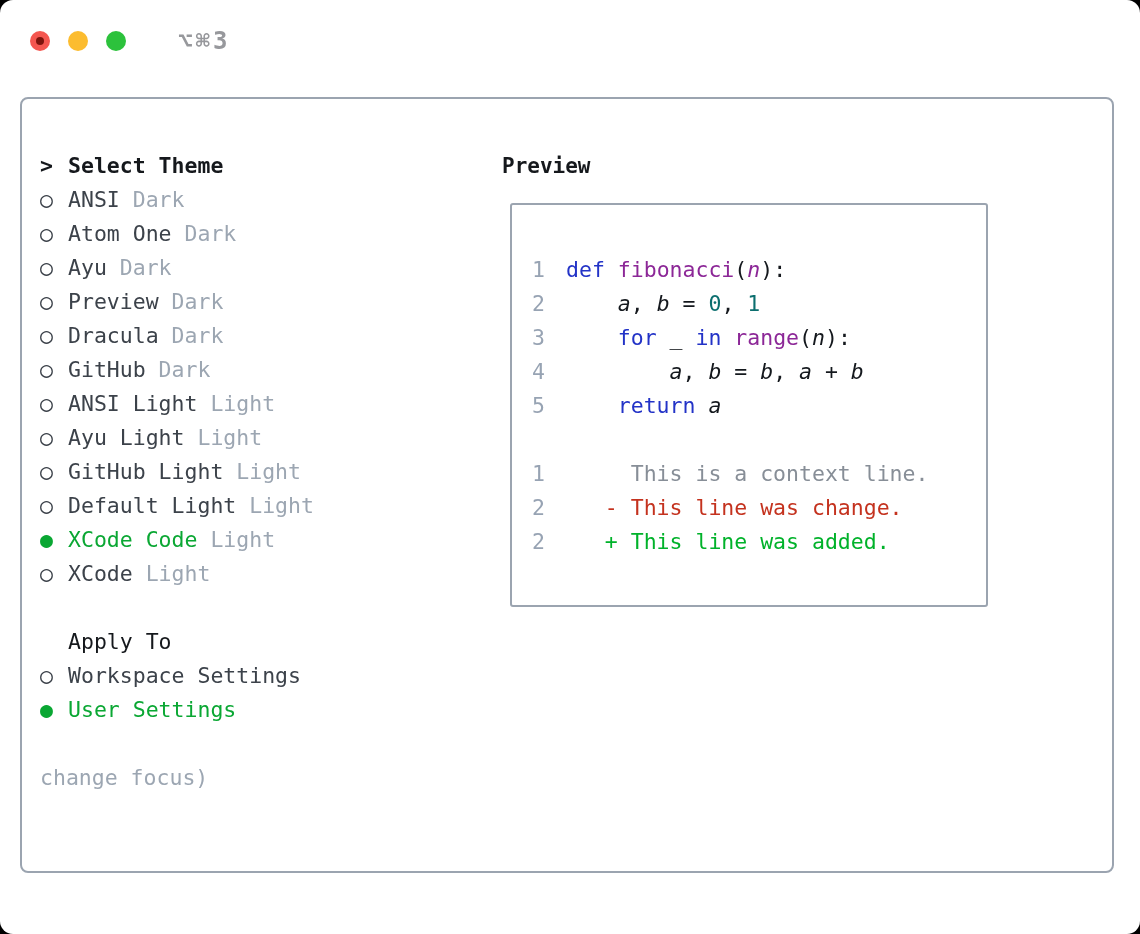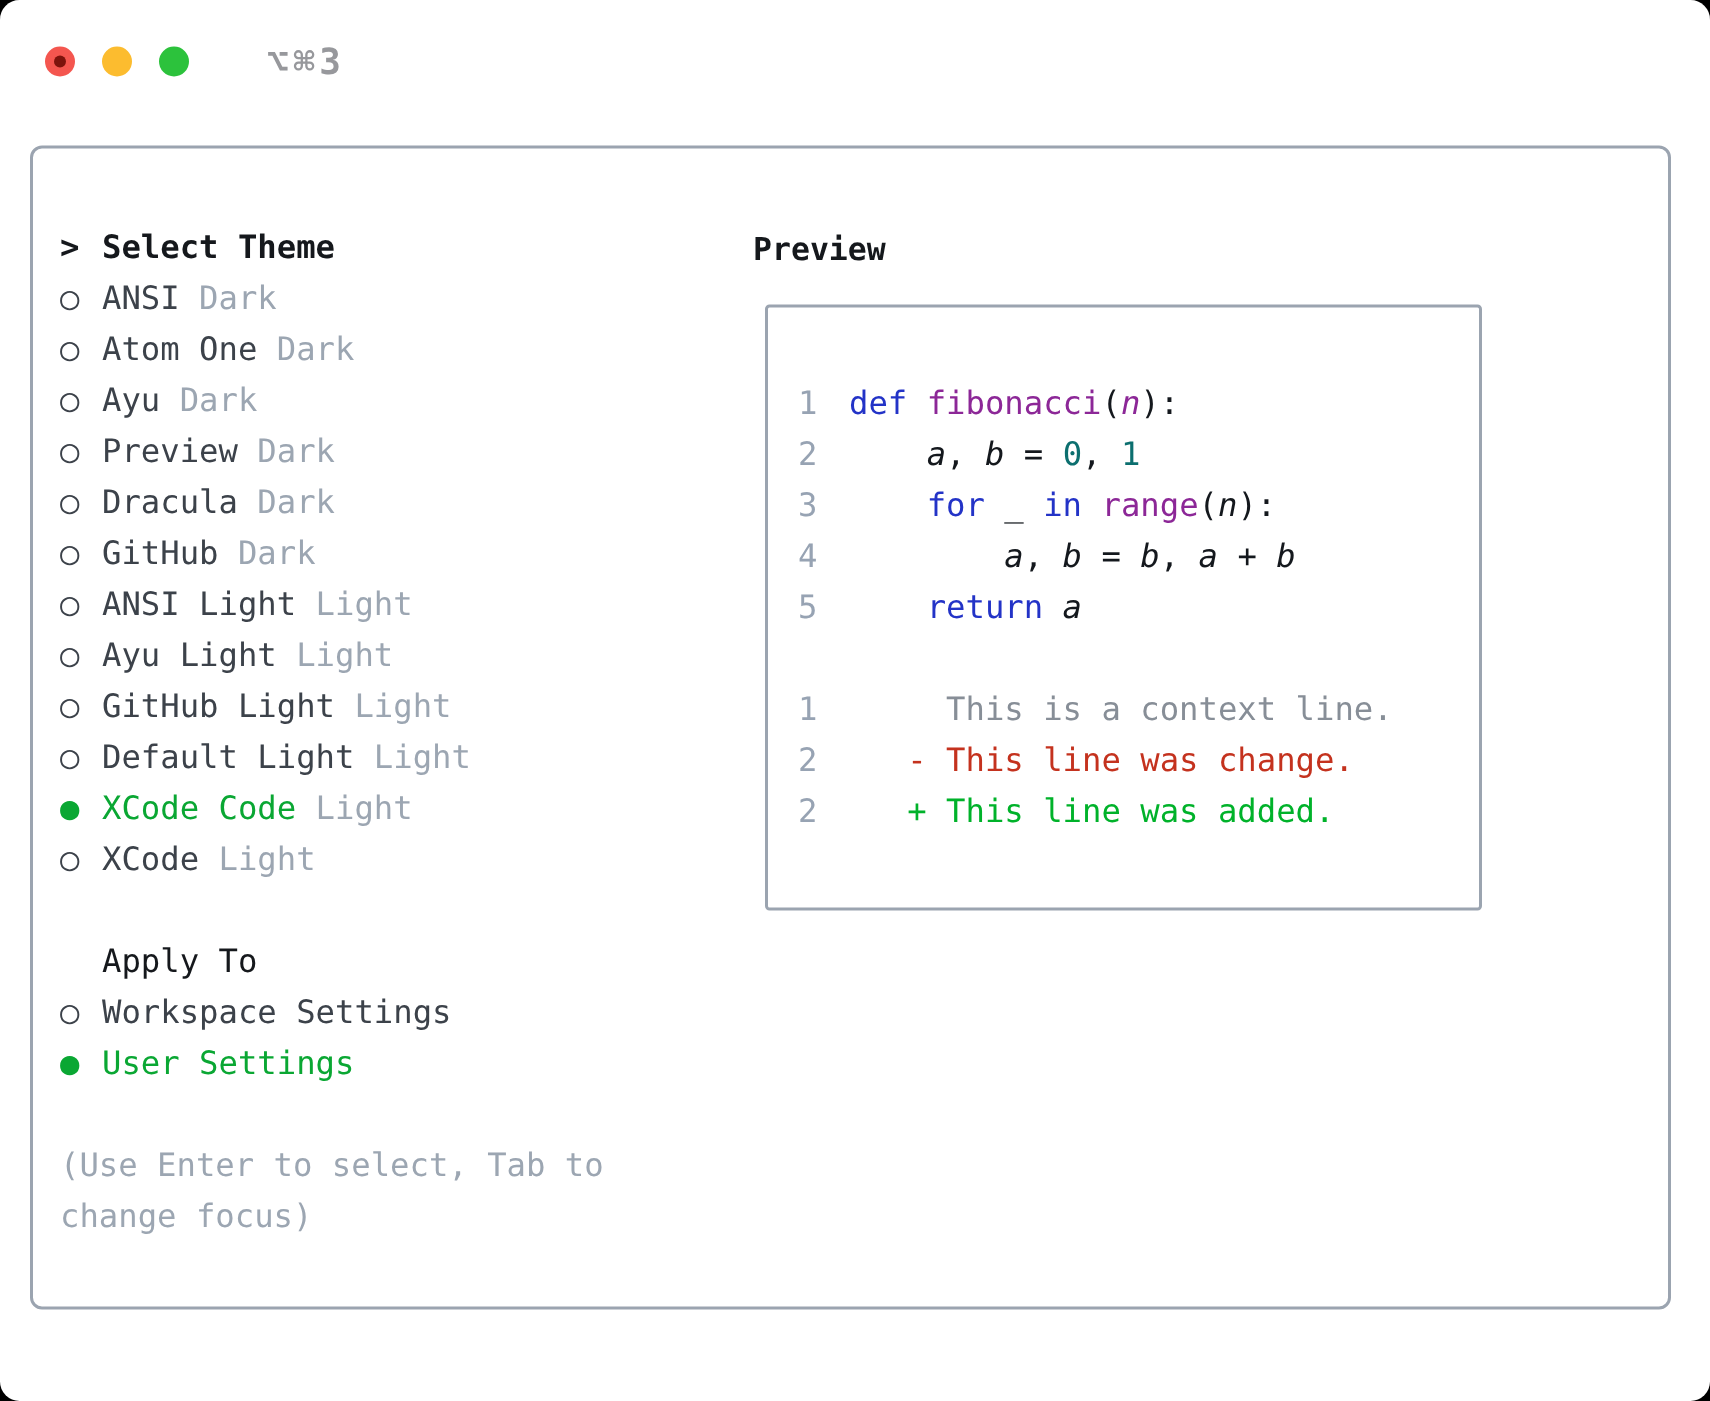--- a/index.html
+++ b/index.html
@@ -99,21 +99,20 @@
       <div class="row apply-header">Apply To</div>
 
       <div id="apply-list">
           <div class="row"><span class="marker tname">○</span><span class="tname">Workspace Settings</span></div>
           <div class="row"><span class="marker green">●</span><span class="green">User Settings</span></div>
         </div>
 
       <div class="spacer34"></div>
 
       <div class="help">
-        <div class="row">(Use Enter to select, Tab to</div>
         <div class="row">change focus)</div>
       </div>
     </div>
 
     <div class="preview-title">Preview</div>
 
     <div class="preview-box">
       <div id="code-block">
           <div class="code-line">
             <span class="ln">1</span>

